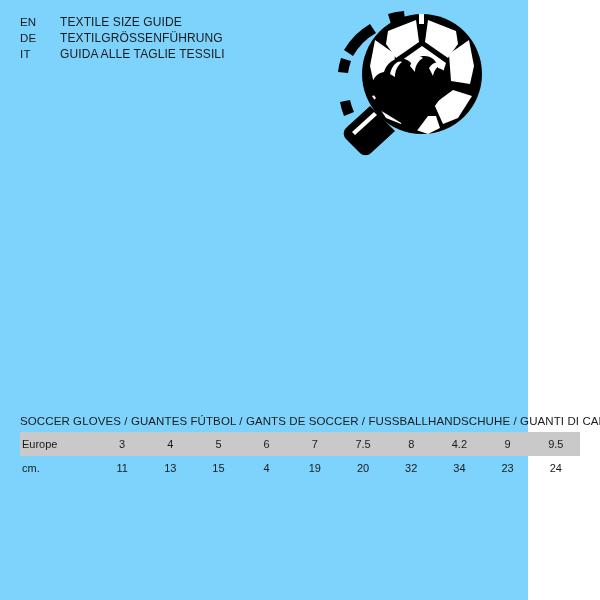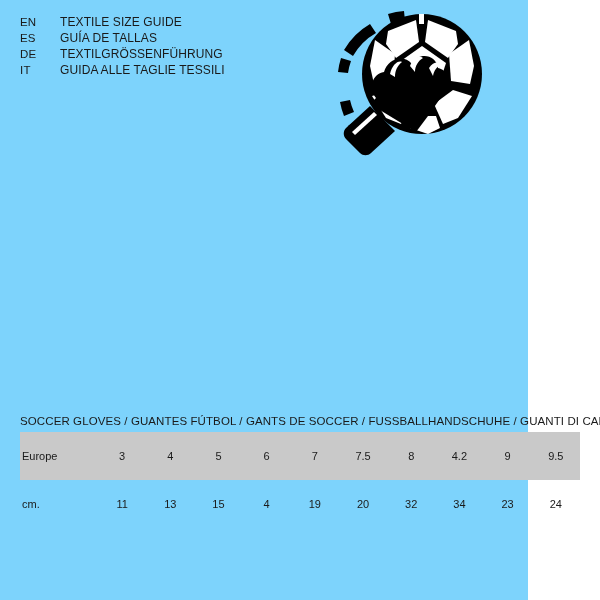--- a/index.html
+++ b/index.html
@@ -78,43 +78,39 @@
     table-layout: fixed;
   }
   table.sizes tr.row-shaded td {
     background: #c9c9c9;
   }
   table.sizes td {
     font-size: 11px;
     color: #1a1a1a;
     height: 16px;
     line-height: 16px;
-    padding: 16px;
+    padding: 4px;
     text-align: center;
     vertical-align: middle;
   }
   table.sizes td.head-cell {
     text-align: left;
     padding-left: 2px;
     width: 78px;
   }
 </style>
 </head>
 <body>
 
 <div class="page">
 
   <div class="legend">
     <div class="legend-row">
       <span class="legend-code">EN</span>
       <span class="legend-label">TEXTILE SIZE GUIDE</span>
-    </div>
-    <div class="legend-row">
-      <span class="legend-code">ES</span>
-      <span class="legend-label">GUÍA DE TALLAS</span>
     </div>
     <div class="legend-row">
       <span class="legend-code">DE</span>
       <span class="legend-label">TEXTILGRÖSSENFÜHRUNG</span>
     </div>
     <div class="legend-row">
       <span class="legend-code">IT</span>
       <span class="legend-label">GUIDA ALLE TAGLIE TESSILI</span>
     </div>
   </div>

